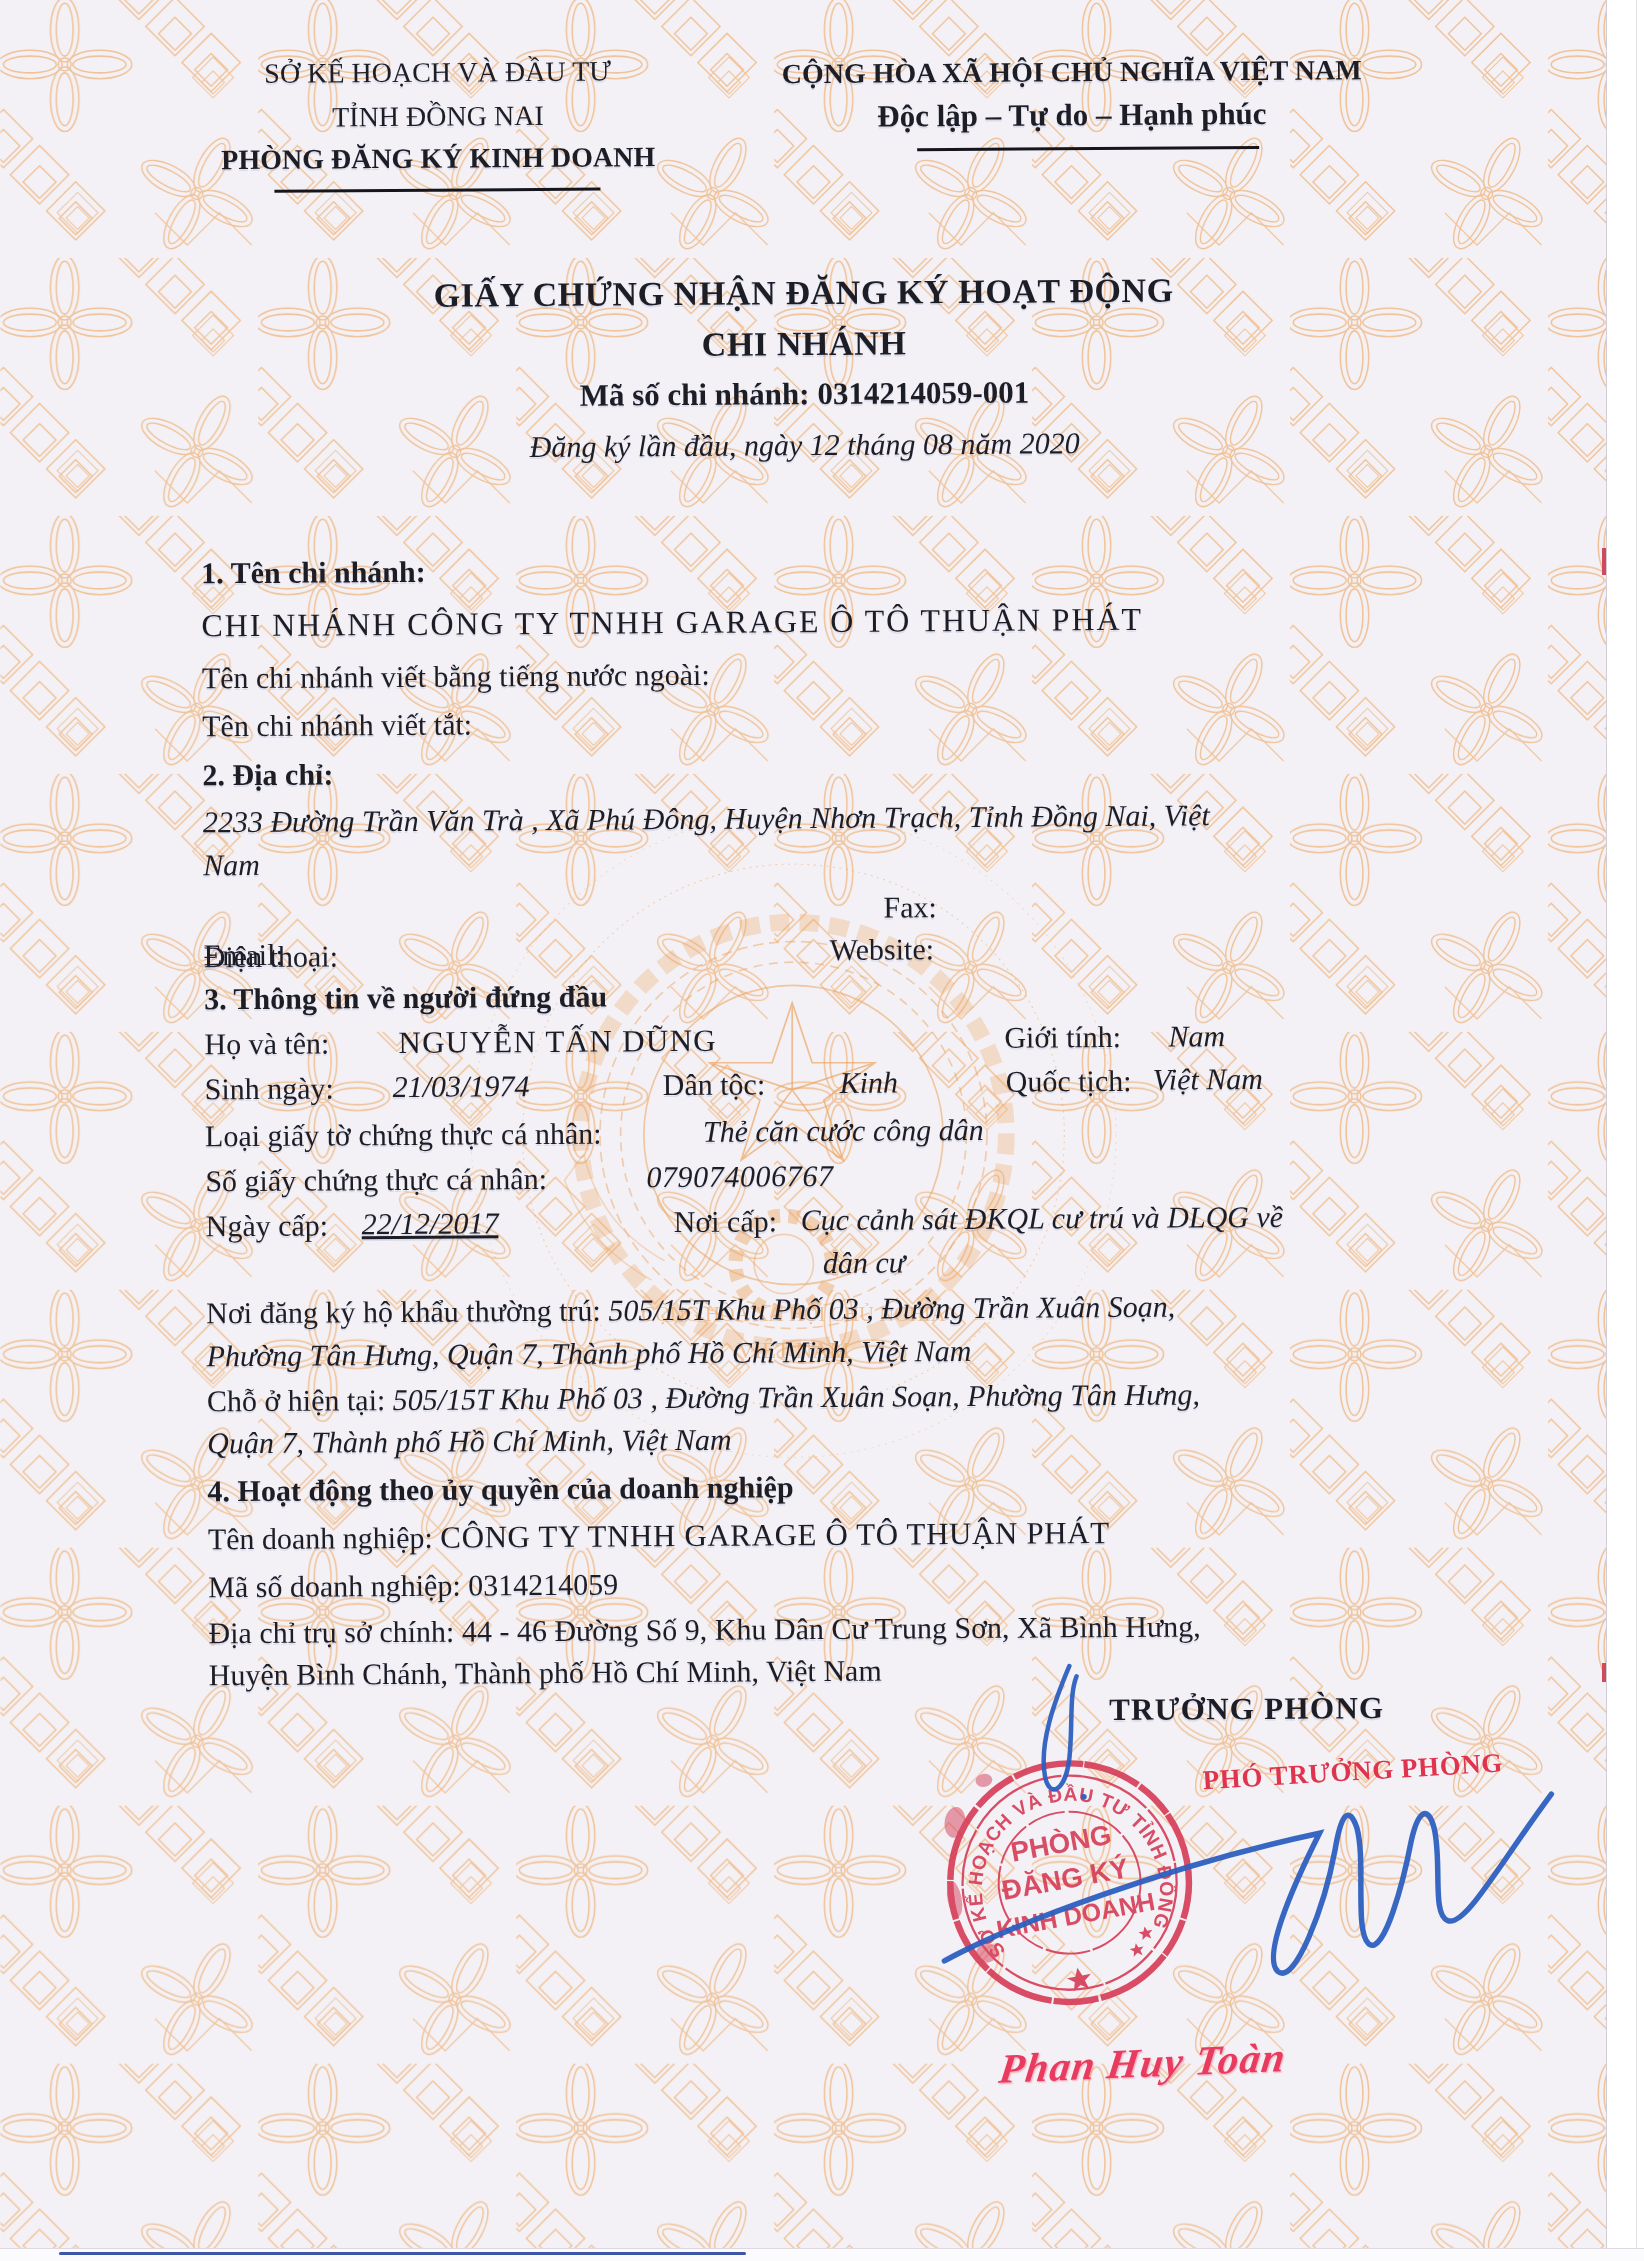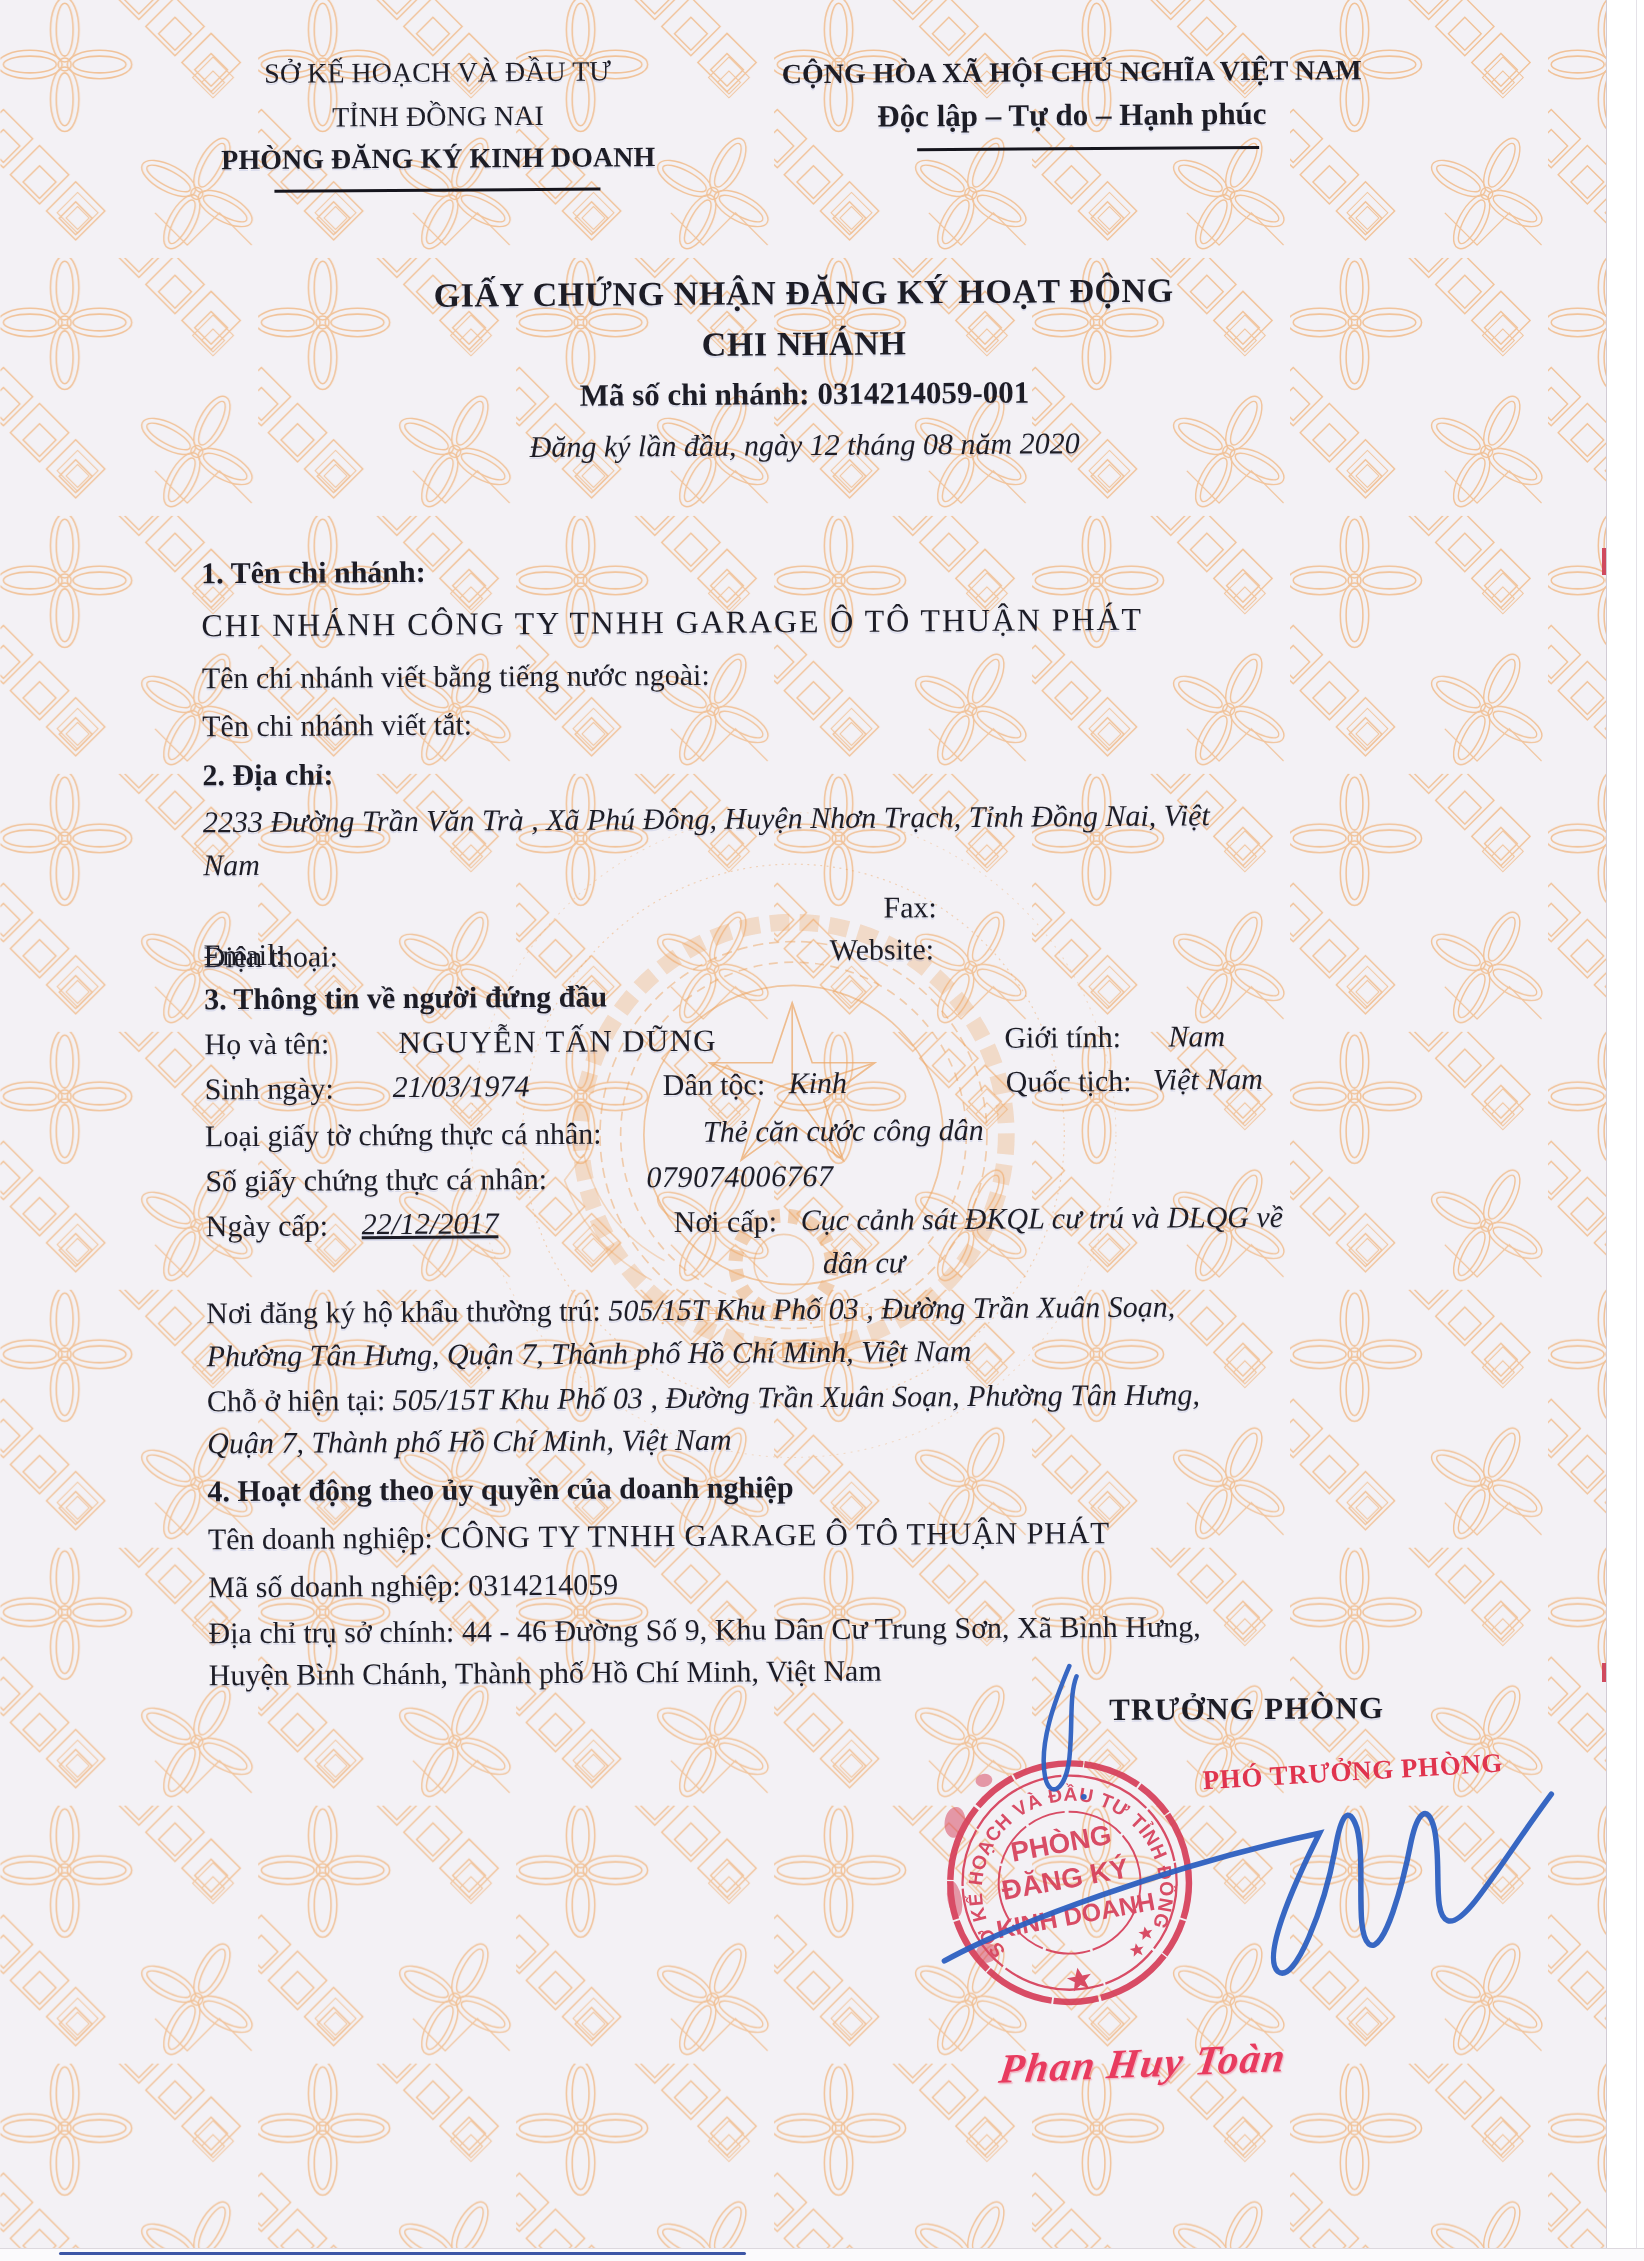--- a/index.html
+++ b/index.html
@@ -118,21 +118,21 @@
     <div class="t b" style="left:205px;top:977px;">3. Thông tin về người đứng đầu</div>
 
     <div class="t" style="left:205px;top:1022px;">Họ và tên:</div>
     <div class="t fs48" style="left:399px;top:1021px;letter-spacing:1.3px;">NGUYỄN TẤN DŨNG</div>
     <div class="t" style="left:1005px;top:1021px;">Giới tính:</div>
     <div class="t i" style="left:1169px;top:1021px;">Nam</div>
 
     <div class="t" style="left:205px;top:1067px;">Sinh ngày:</div>
     <div class="t i" style="left:393px;top:1066px;">21/03/1974</div>
     <div class="t" style="left:663px;top:1066px;">Dân tộc:</div>
-    <div class="t i" style="left:789px;top:1065px;">Kinh</div>
+    <div class="t i" style="left:840px;top:1065px;">Kinh</div>
     <div class="t" style="left:1006px;top:1065px;">Quốc tịch:</div>
     <div class="t i" style="left:1153px;top:1064px;">Việt Nam</div>
 
     <div class="t" style="left:205px;top:1114px;">Loại giấy tờ chứng thực cá nhân:</div>
     <div class="t i" style="left:703px;top:1113px;">Thẻ căn cước công dân</div>
 
     <div class="t" style="left:205px;top:1159px;">Số giấy chứng thực cá nhân:</div>
     <div class="t i" style="left:646px;top:1158px;letter-spacing:0.6px;">079074006767</div>
 
     <div class="t" style="left:205px;top:1204px;">Ngày cấp:</div>

